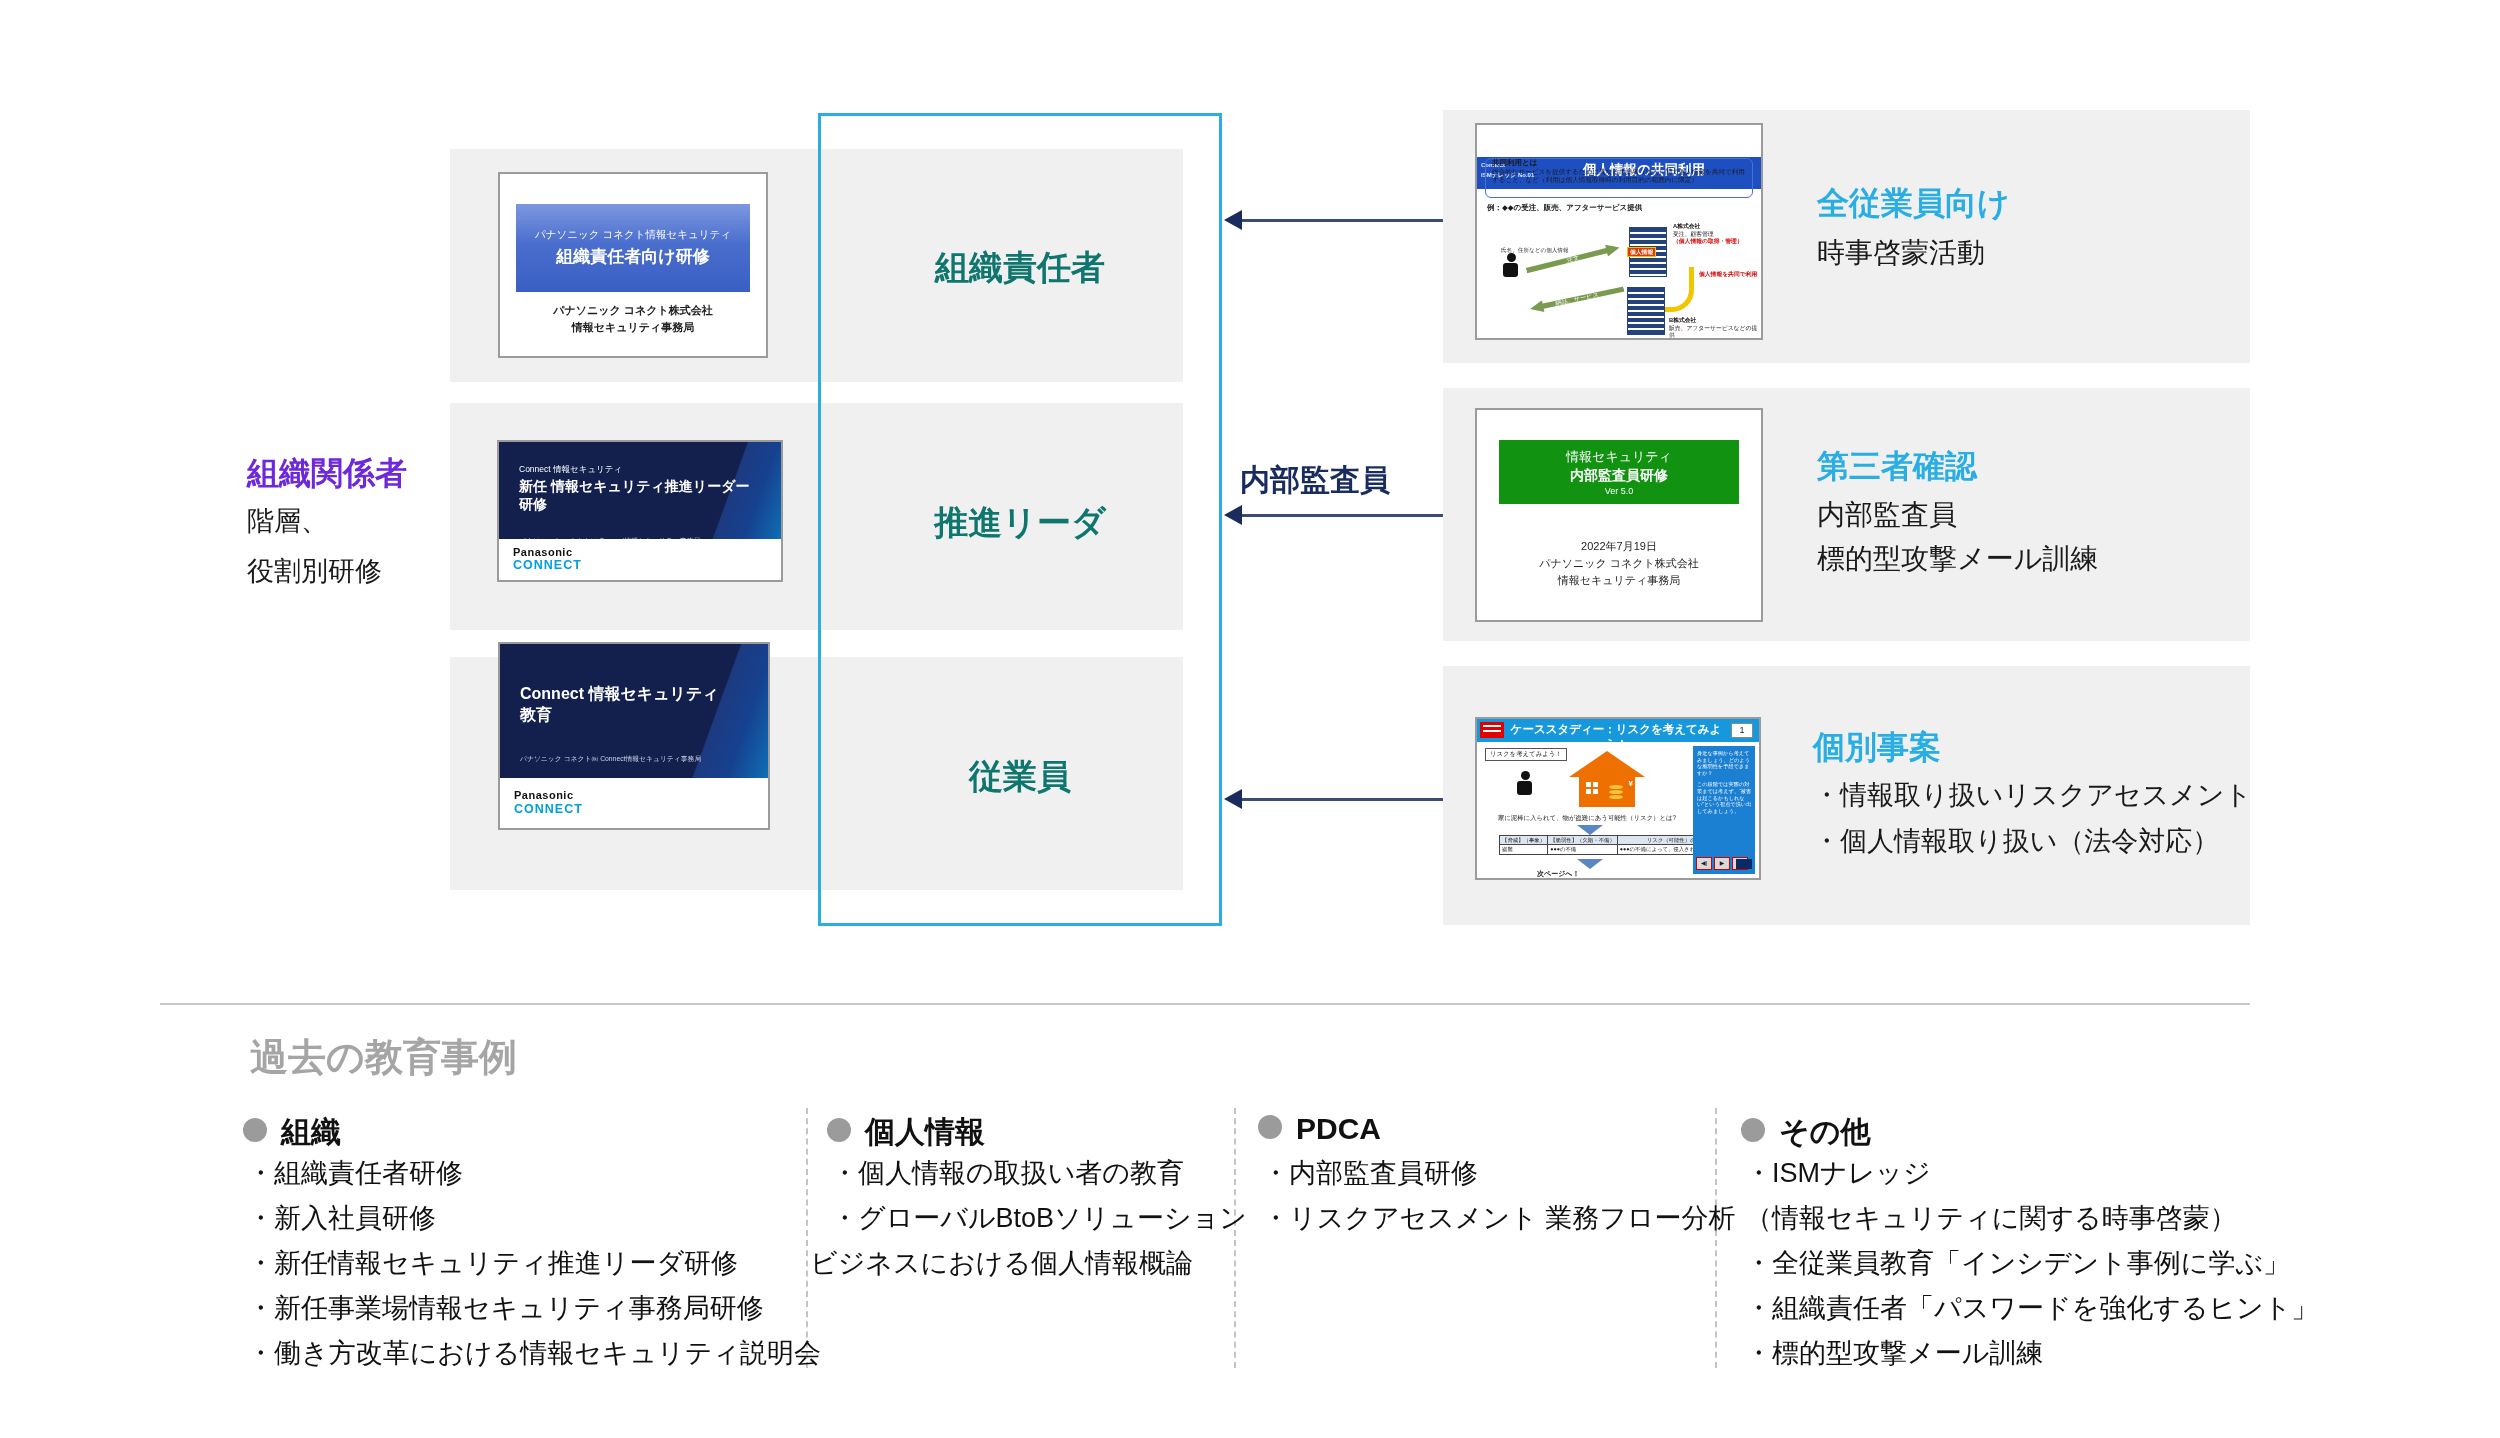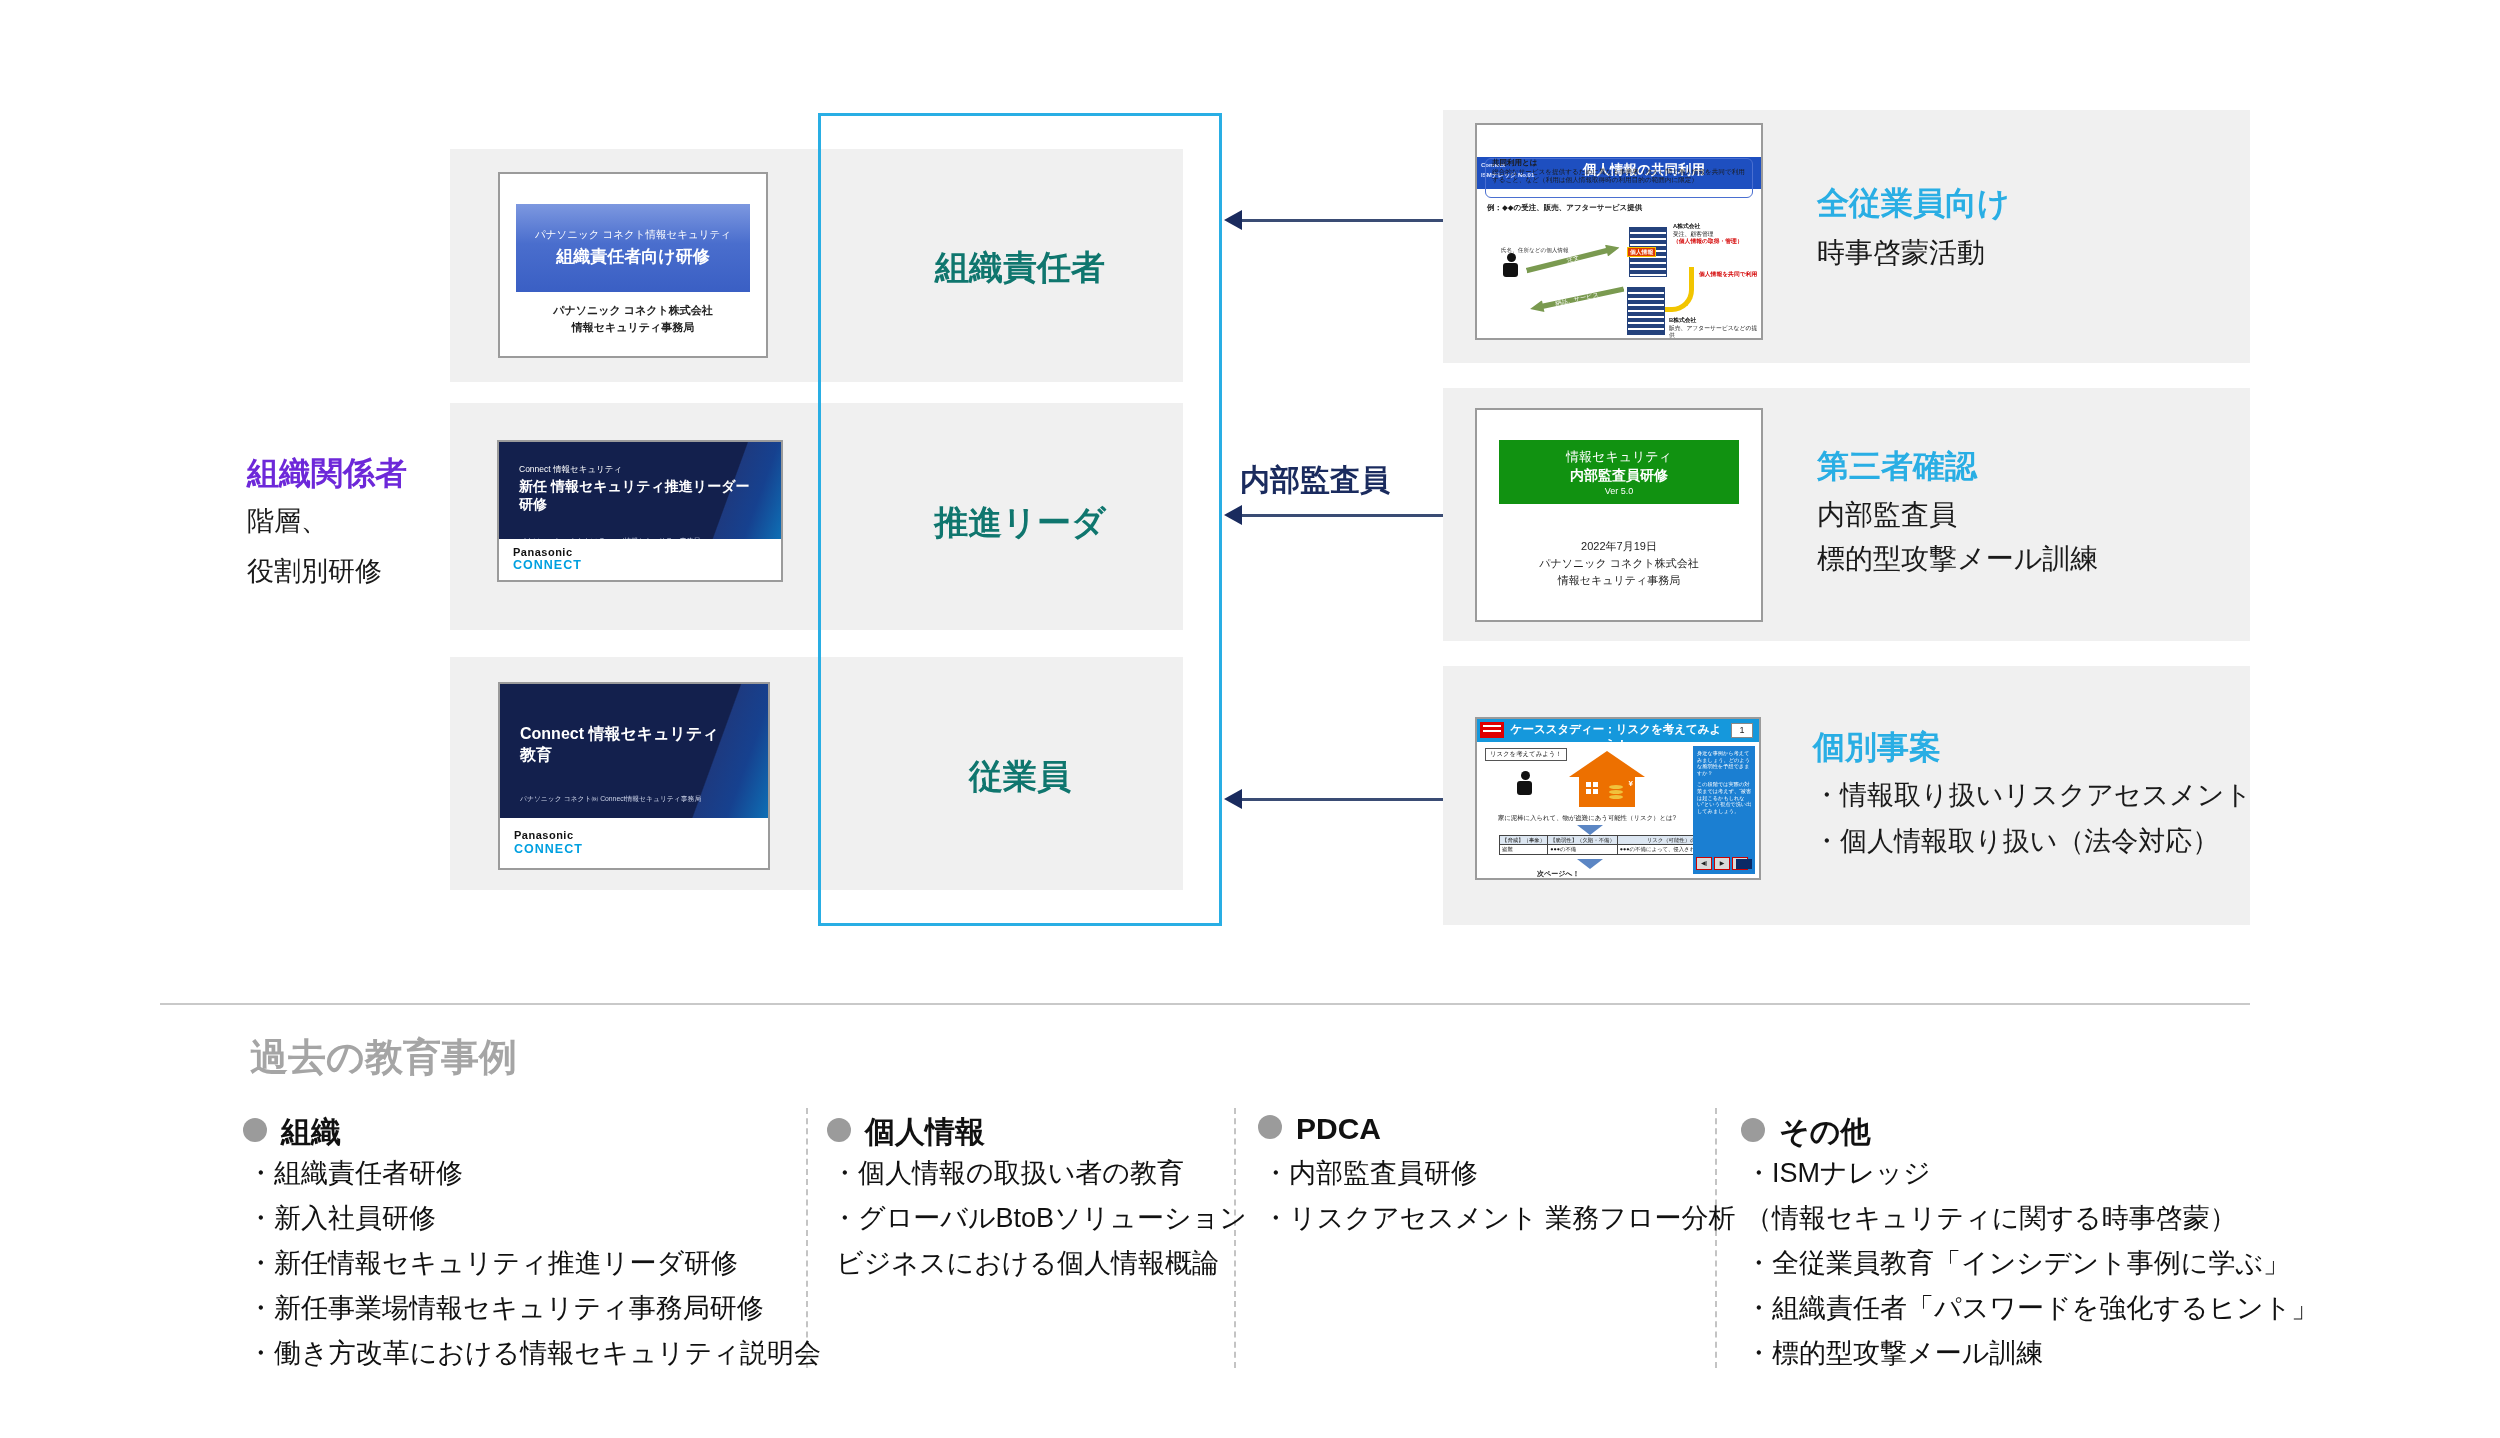--- a/index.html
+++ b/index.html
@@ -146,21 +146,21 @@
     <div class="swoosh" style="bottom:41px;"></div>
     <div class="navy-small" style="top:22px;">Connect 情報セキュリティ</div>
     <div class="navy-title" style="top:36px;font-size:14px;right:30px;">新任 情報セキュリティ推進リーダー 研修</div>
     <div class="navy-credit" style="top:94px;">パナソニック コネクト㈱ Connect情報セキュリティ事務局</div>
     <div class="logo-strip" style="height:41px;">
       <div class="logo-pan" style="top:7px;">Panasonic</div>
       <div class="logo-con" style="top:19px;">CONNECT</div>
     </div>
   </div>
 
-  <div class="slide navy-slide" style="left:498px;top:682px;width:272px;height:188px;">
+  <div class="slide navy-slide" style="left:498px;top:642px;width:272px;height:188px;">
     <div class="swoosh" style="bottom:50px;"></div>
     <div class="navy-title" style="top:40px;font-size:16px;right:40px;">Connect 情報セキュリティ教育</div>
     <div class="navy-credit" style="top:110px;">パナソニック コネクト㈱ Connect情報セキュリティ事務局</div>
     <div class="logo-strip" style="height:50px;">
       <div class="logo-pan" style="top:11px;">Panasonic</div>
       <div class="logo-con" style="top:24px;">CONNECT</div>
     </div>
   </div>
 
   <div class="cyan-frame"></div>
@@ -308,21 +308,21 @@
   <div class="col-item" style="left:247px;top:1200px;">・新入社員研修</div>
   <div class="col-item" style="left:247px;top:1245px;">・新任情報セキュリティ推進リーダ研修</div>
   <div class="col-item" style="left:247px;top:1290px;">・新任事業場情報セキュリティ事務局研修</div>
   <div class="col-item" style="left:247px;top:1335px;">・働き方改革における情報セキュリティ説明会</div>
 
   <div class="col-header" style="left:827px;top:1112px;">
     <span class="dot"></span><span>個人情報</span>
   </div>
   <div class="col-item" style="left:831px;top:1155px;">・個人情報の取扱い者の教育</div>
   <div class="col-item" style="left:831px;top:1200px;">・グローバルBtoBソリューション</div>
-  <div class="col-item" style="left:809px;top:1245px;">　ビジネスにおける個人情報概論</div>
+  <div class="col-item" style="left:783px;top:1245px;">　ビジネスにおける個人情報概論</div>
 
   <div class="col-header" style="left:1258px;top:1112px;">
     <span class="dot"></span><span>PDCA</span>
   </div>
   <div class="col-item" style="left:1262px;top:1155px;">・内部監査員研修</div>
   <div class="col-item" style="left:1262px;top:1200px;">・リスクアセスメント 業務フロー分析</div>
 
   <div class="col-header" style="left:1741px;top:1112px;">
     <span class="dot"></span><span>その他</span>
   </div>

